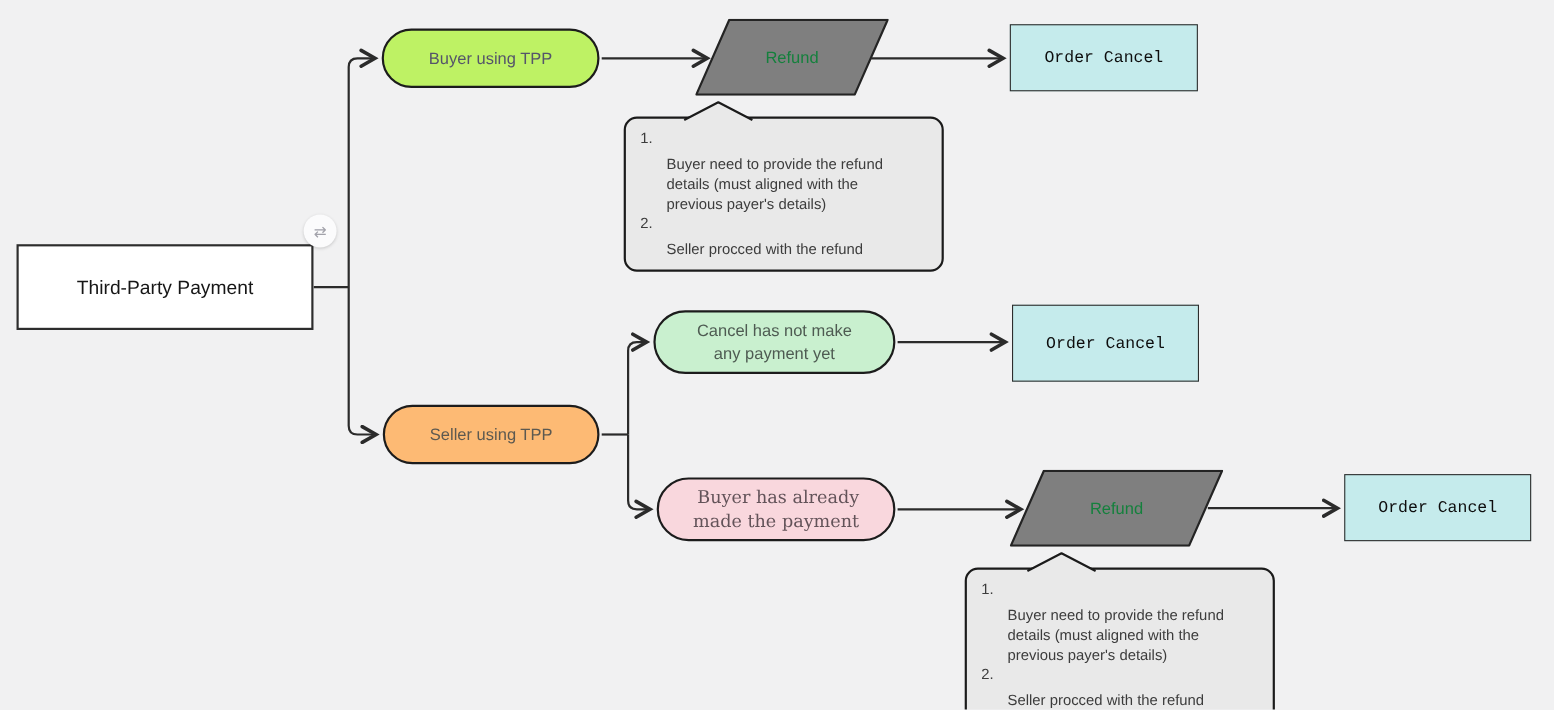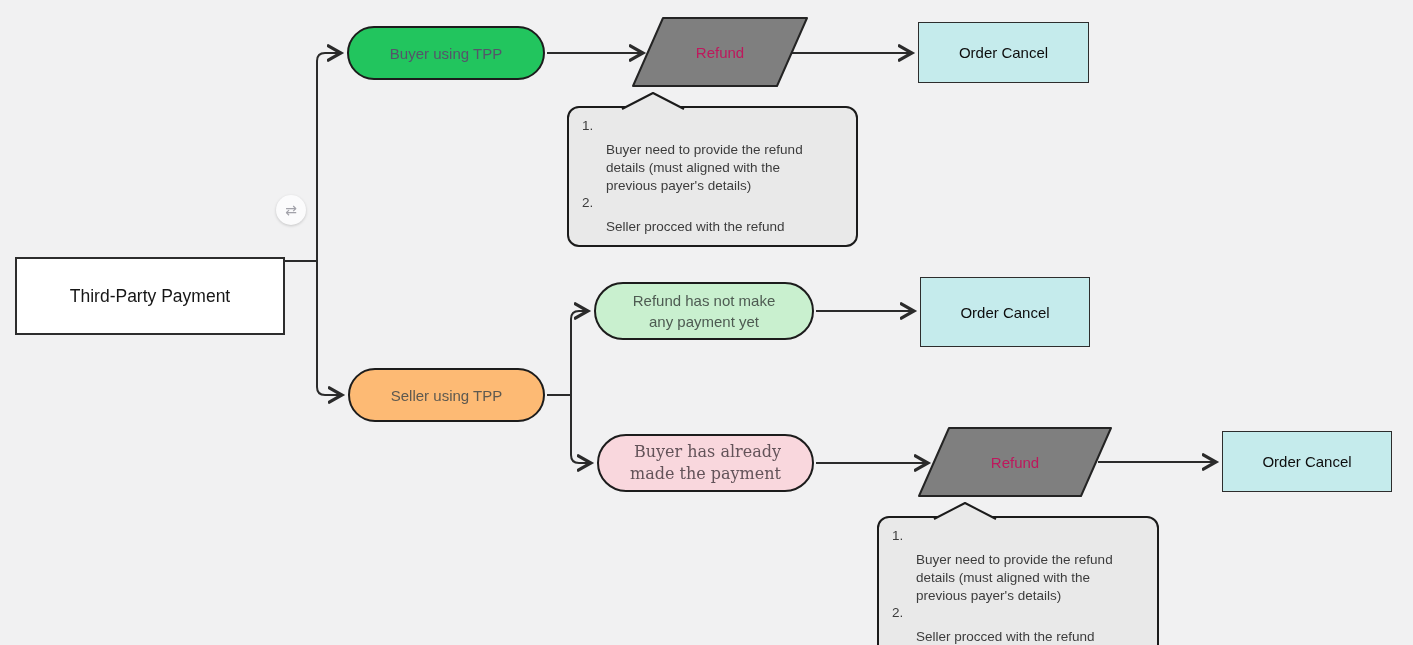--- a/index.html
+++ b/index.html
@@ -11,41 +11,41 @@
   }
   .wires{position:absolute;left:0;top:0;z-index:1;}
   .node{
     position:absolute;z-index:2;box-sizing:border-box;
     display:flex;align-items:center;justify-content:center;
     text-align:center;
   }
   .node .label{position:relative;z-index:2;}
   .rect-root{
     background:#ffffff;border:2px solid #2d2d2d;
-    font-size:17.5px;font-weight:500;color:#161616;line-height:1.42;margin-top:35px;
+    font-size:17.5px;font-weight:500;color:#161616;line-height:1.42;
   }
   .pill{
     border:2px solid #1c1c1c;border-radius:29px;
     font-size:15px;color:#54545c;line-height:1.4;
   }
-  .pill-lavender{background:#22c55e;color:#55556a;}
+  .pill-lavender{background:#bef264;color:#55556a;}
   .pill-tan{background:#fdba74;color:#5d5950;}
   .pill-green{background:#c9f0cf;color:#4e5b52;}
   .pill-pink{
     background:#f9d7dd;color:#635359;
     font-family:"DejaVu Serif",serif;font-size:16px;text-align:right;
   }
   .cancel{
     background:#c5ebec;border:1.6px solid #2d2d2d;
-    font-size:15px;font-weight:500;color:#0d0d0d;
+    font-size:15px;font-weight:500;color:#0d0d0d;font-family:Liberation Mono, monospace;
   }
   .para{background:transparent;border:none;}
   .para .shape-svg{position:absolute;left:0;top:0;z-index:1;}
   .para .shape-svg polygon{fill:#7f7f7f;stroke:#242424;stroke-width:2;stroke-linejoin:round;}
-  .para .label{color:#be185d;font-size:15px;}
+  .para .label{color:#15803d;font-size:15px;}
   .badge{
     position:absolute;z-index:3;width:30px;height:30px;border-radius:50%;
     background:#fbfbfc;box-shadow:0 1px 3px rgba(0,0,0,.18);
     display:flex;align-items:center;justify-content:center;
     color:#a2a2aa;font-size:14px;
   }
   .note{
     position:absolute;z-index:2;box-sizing:border-box;
     background:#e9e9e9;border:2px solid #1b1b1b;border-radius:12px;
     padding:9px 12px 9px 13px;
@@ -92,21 +92,21 @@
 <div class="node pill pill-lavender" style="left:347px;top:26px;width:198px;height:54px;">
   <span class="label">Buyer using TPP</span>
 </div>
 
 <div class="node pill pill-tan" style="left:348px;top:368px;width:197px;height:54px;">
   <span class="label">Seller using TPP</span>
 </div>
 
 <div class="node pill pill-green" style="left:594px;top:282px;width:220px;height:58px;">
   <div class="label">
-    <div>Refund has not make</div>
+    <div>Cancel has not make</div>
     <div>any payment yet</div>
   </div>
 </div>
 
 <div class="node pill pill-pink" style="left:597px;top:434px;width:217px;height:58px;">
   <div class="label">
     <div>Buyer has already</div>
     <div>made the payment</div>
   </div>
 </div>

